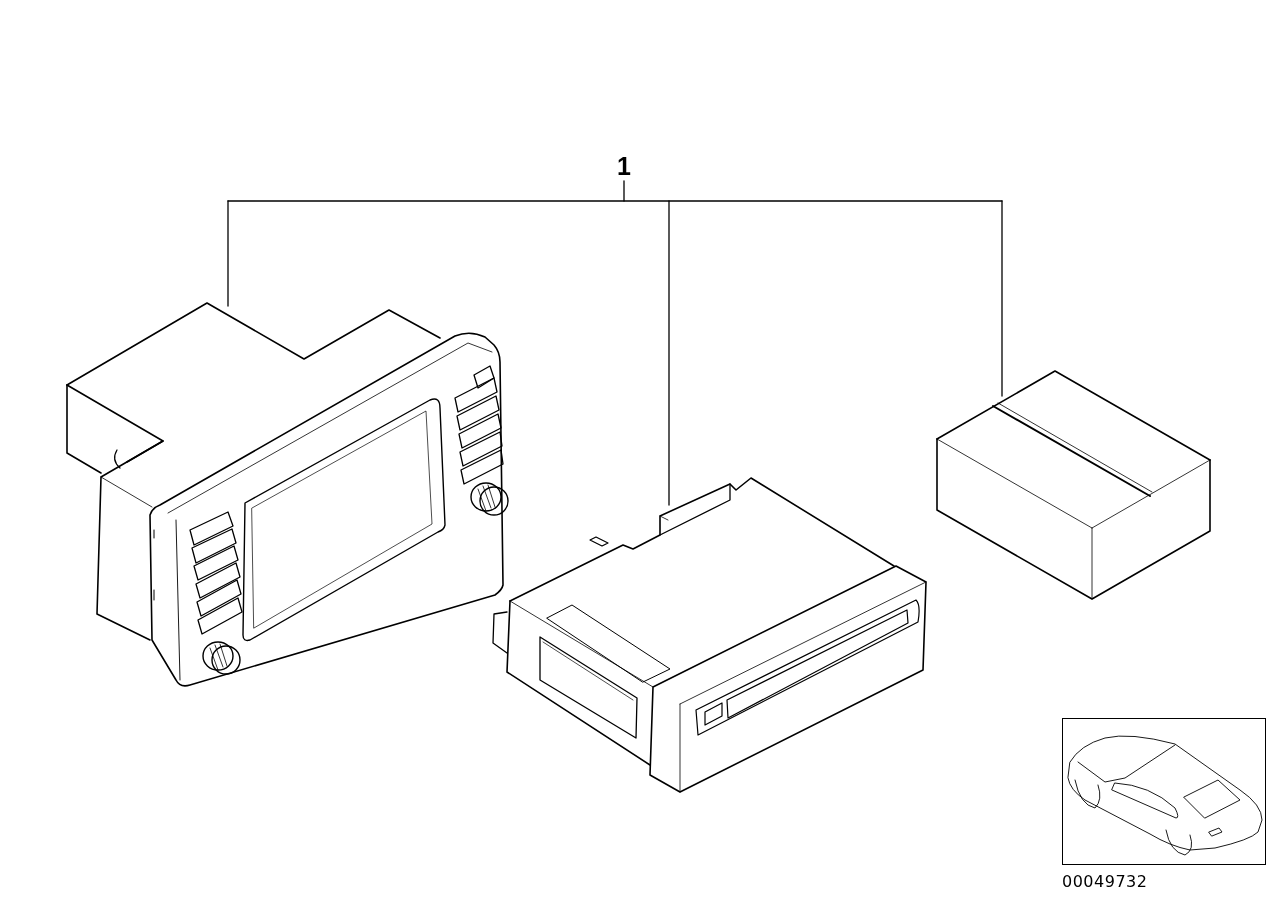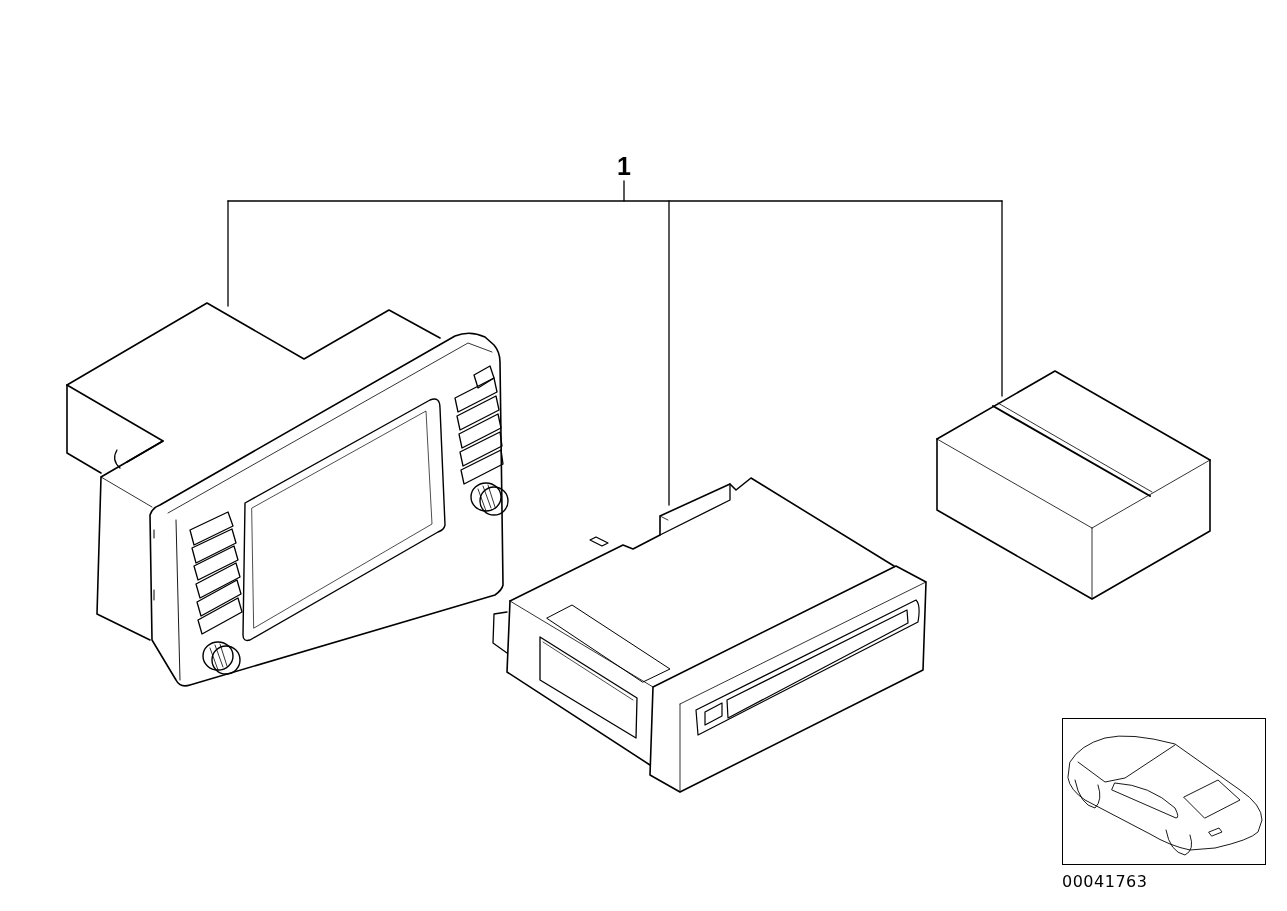--- a/index.html
+++ b/index.html
@@ -118,13 +118,13 @@
     <path d="M1184,797 L1218,780 L1240,800 L1205,818 Z"></path>
     <path d="M1075,780 Q1080,805 1095,808 Q1103,800 1098,785"></path>
     <path d="M1166,830 Q1170,852 1185,855 Q1195,850 1190,835"></path>
     <path d="M1209,832 l10,-4 l3,4 l-10,4 Z"></path>
   </g>
 </svg>
 </div>
 
 <div class="callout">1</div>
 <div class="thumb-box"></div>
-<div class="diagram-id">00041763</div>
+<div class="diagram-id">00049732</div>
 
 </body></html>

